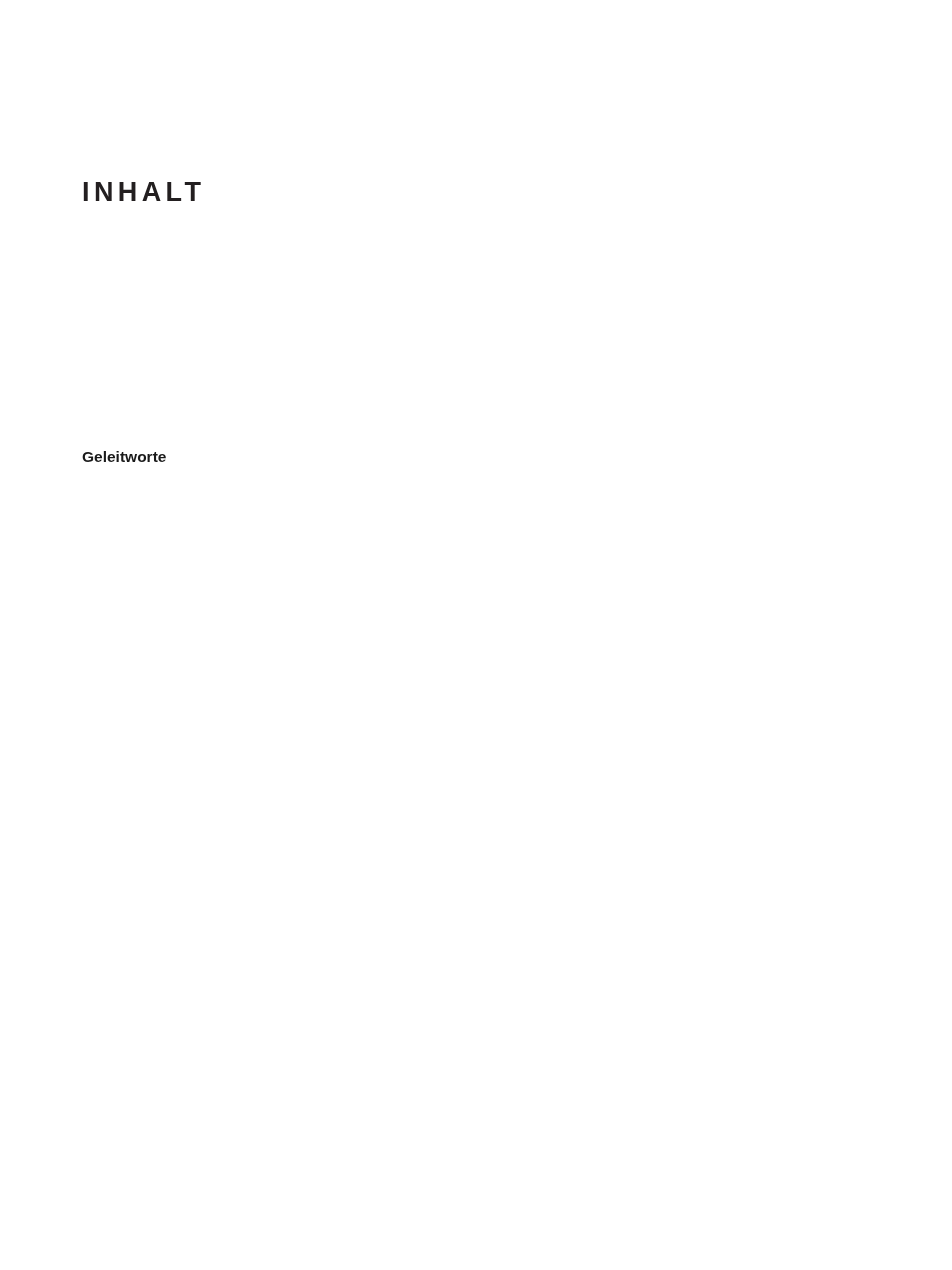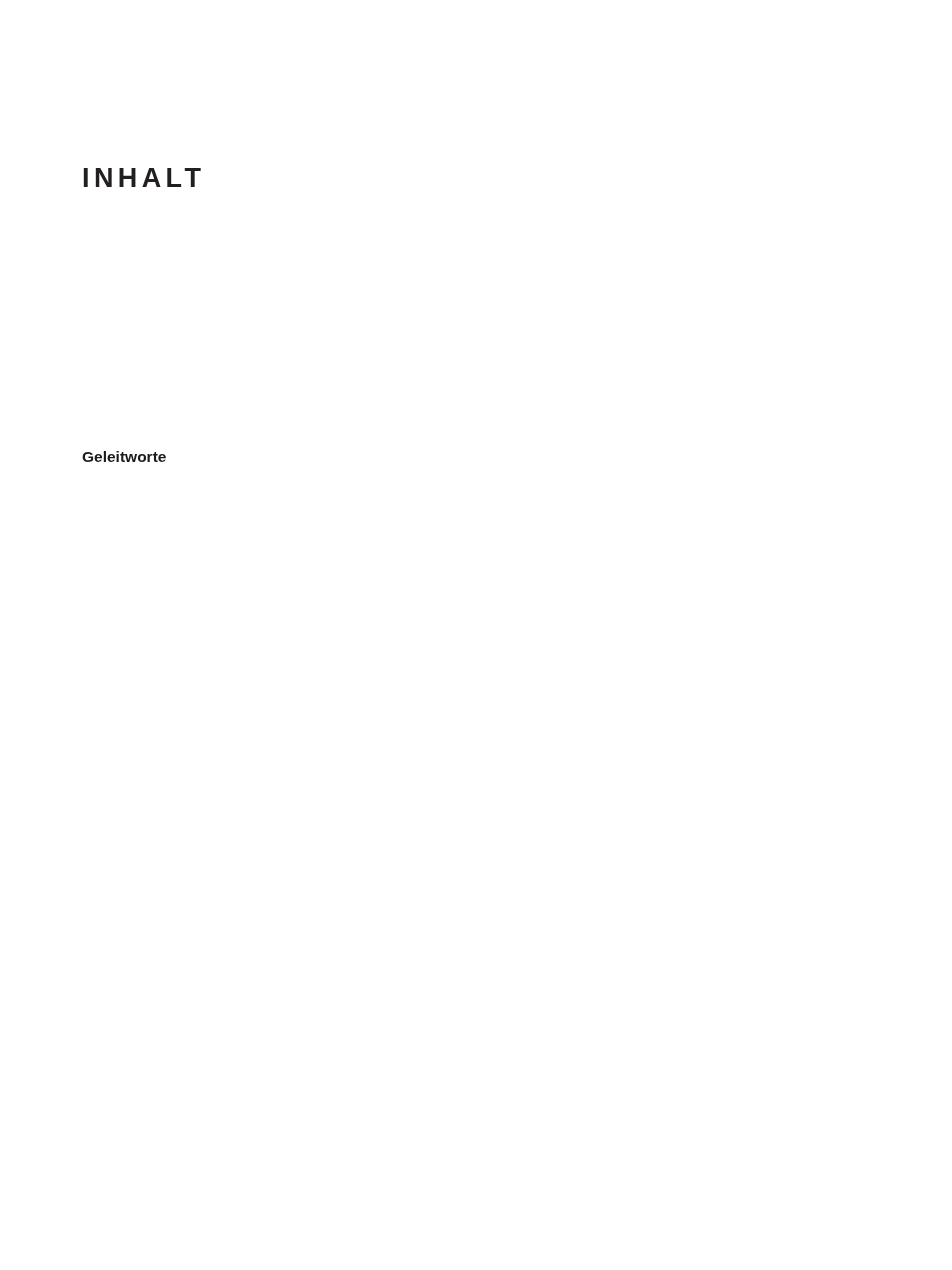--- a/index.html
+++ b/index.html
@@ -19,21 +19,21 @@
     position: relative;
     width: 952px;
     height: 1270px;
     box-sizing: border-box;
   }
 
   
   .toc-title {
     position: absolute;
     left: 82px;
-    top: 165px;
+    top: 179px;
     font-size: 27px;
     font-weight: bold;
     letter-spacing: 4.4px;
     color: #231f20;
     line-height: 1;
   }
 
   
   .toc-body {
     position: absolute;

